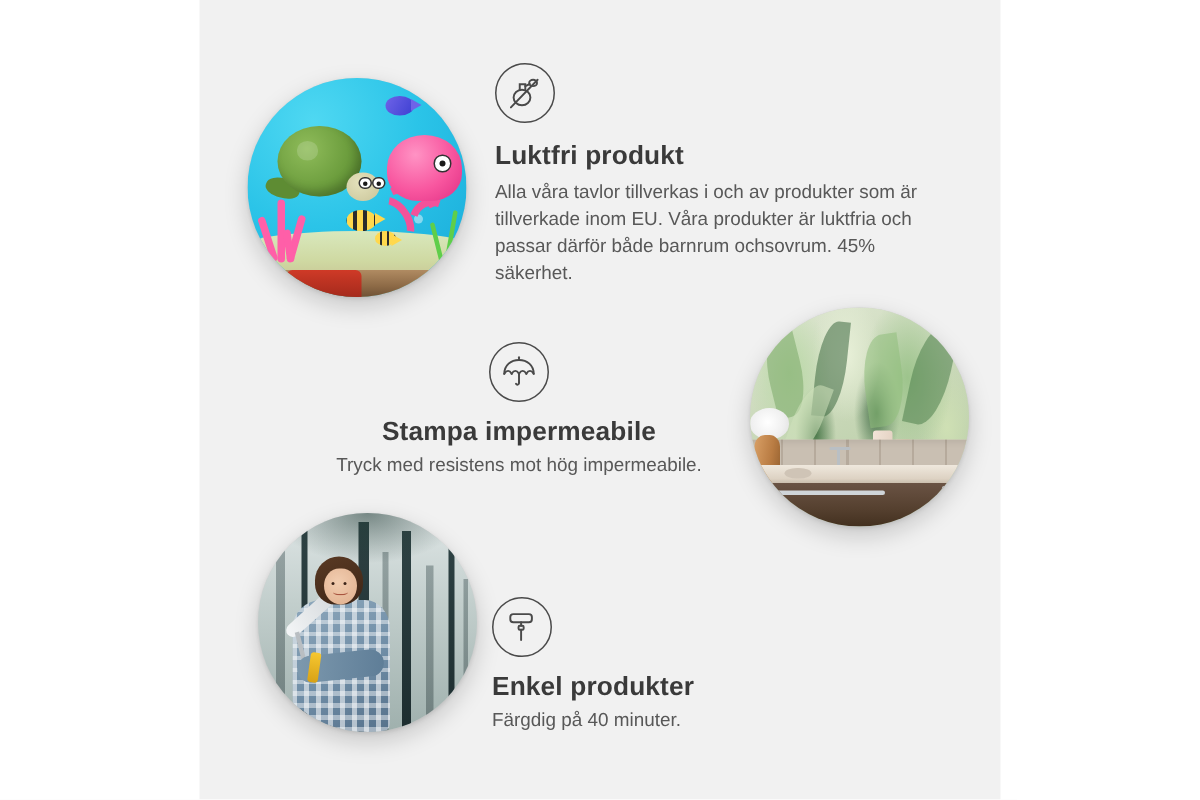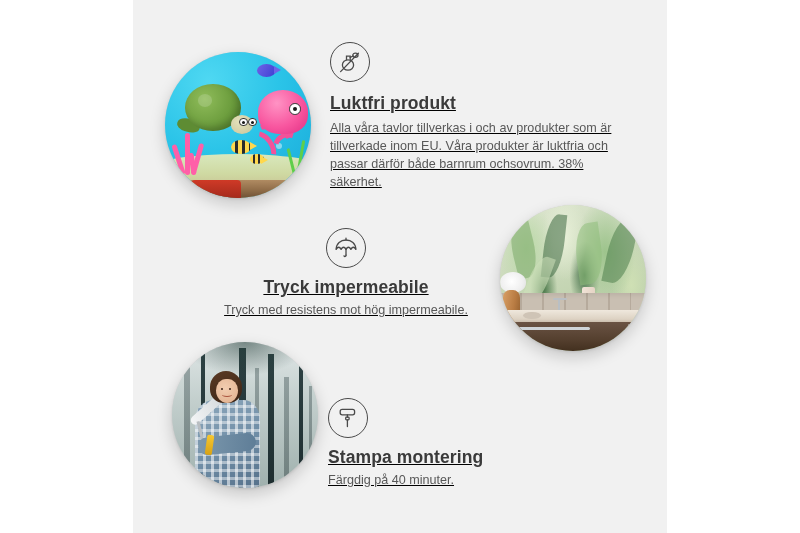--- a/index.html
+++ b/index.html
@@ -293,21 +293,21 @@
     position:absolute; left:19%; top:54%; width:3px; height:20%;
     background:#b9bec2; transform: rotate(-14deg);
   }
   .tool-yellow{
     position:absolute; left:23%; top:64%; width:5%; height:14%;
     background: linear-gradient(180deg,#f6c731,#d8a215);
     border-radius:2px; transform: rotate(8deg);
   }
 
   
-  .feature { position: absolute; text-decoration: underline; }
+  .feature { position: absolute; }
 
   .icon-circle {
     width: 40px; height: 40px;
     border: 1.6px solid #4a4a4a;
     border-radius: 50%;
     display: flex; align-items: center; justify-content: center;
   }
   .icon-circle svg { display:block; }
 
   .f-title {
@@ -424,46 +424,46 @@
     <div class="icon-circle">
       <svg width="26" height="26" viewBox="0 0 26 26" fill="none" stroke="#4a4a4a" stroke-width="1.3" stroke-linecap="round">
         <ellipse cx="11" cy="16" rx="5.6" ry="5.2"></ellipse>
         <path d="M9.5 10.8 L9.5 7.2 L13.2 7.2 L13.2 10.9"></path>
         <path d="M13.2 8.4 L16.2 7.0"></path>
         <ellipse cx="18.4" cy="6.3" rx="2.6" ry="2.1"></ellipse>
         <path d="M3.6 22.6 L21.4 4.2"></path>
       </svg>
     </div>
     <div class="f-title">Luktfri produkt</div>
-    <div class="f-desc">Alla våra tavlor tillverkas i och av produkter som är tillverkade inom EU. Våra produkter är luktfria och passar därför både barnrum ochsovrum. 38% säkerhet.</div>
+    <div class="f-desc">Alla våra tavlor tillverkas i och av produkter som är tillverkade inom EU. Våra produkter är luktfria och passar därför både barnrum ochsovrum. 45% säkerhet.</div>
   </div>
 
   <div class="feature" id="feature-waterproof">
     <div class="icon-circle">
       <svg width="26" height="26" viewBox="0 0 26 26" fill="none" stroke="#4a4a4a" stroke-width="1.3" stroke-linecap="round">
         <path d="M3.2 14.2 C3.2 8.4 7.6 5.0 13 5.0 C18.4 5.0 22.8 8.4 22.8 14.2"></path>
         <path d="M3.2 14.2 C4.8 11.6 6.6 11.6 8.1 14.2"></path>
         <path d="M8.1 14.2 C9.7 11.6 11.4 11.6 13 14.2"></path>
         <path d="M13 14.2 C14.6 11.6 16.3 11.6 17.9 14.2"></path>
         <path d="M17.9 14.2 C19.4 11.6 21.2 11.6 22.8 14.2"></path>
         <path d="M13 14.2 L13 20.2"></path>
         <path d="M13 20.2 C13 21.6 11.6 21.9 11.0 20.9"></path>
         <path d="M13 5.0 L13 3.1"></path>
       </svg>
     </div>
-    <div class="f-title">Tryck impermeabile</div>
+    <div class="f-title">Stampa impermeabile</div>
     <div class="f-desc">Tryck med resistens mot hög impermeabile.</div>
   </div>
 
   <div class="feature" id="feature-mounting">
     <div class="icon-circle">
       <svg width="26" height="26" viewBox="0 0 26 26" fill="none" stroke="#4a4a4a" stroke-width="1.3" stroke-linecap="round" stroke-linejoin="round">
         <rect x="5.2" y="4.4" width="14.4" height="5.4" rx="2.0"></rect>
         <path d="M12.4 9.8 L12.4 12.2"></path>
         <rect x="10.7" y="12.2" width="3.4" height="2.6" rx="0.8"></rect>
         <path d="M12.4 14.8 L12.4 21.6"></path>
       </svg>
     </div>
-    <div class="f-title">Stampa montering</div>
+    <div class="f-title">Enkel produkter</div>
     <div class="f-desc">Färgdig på 40 minuter.</div>
   </div>
 
 </div>
 
 </body></html>

